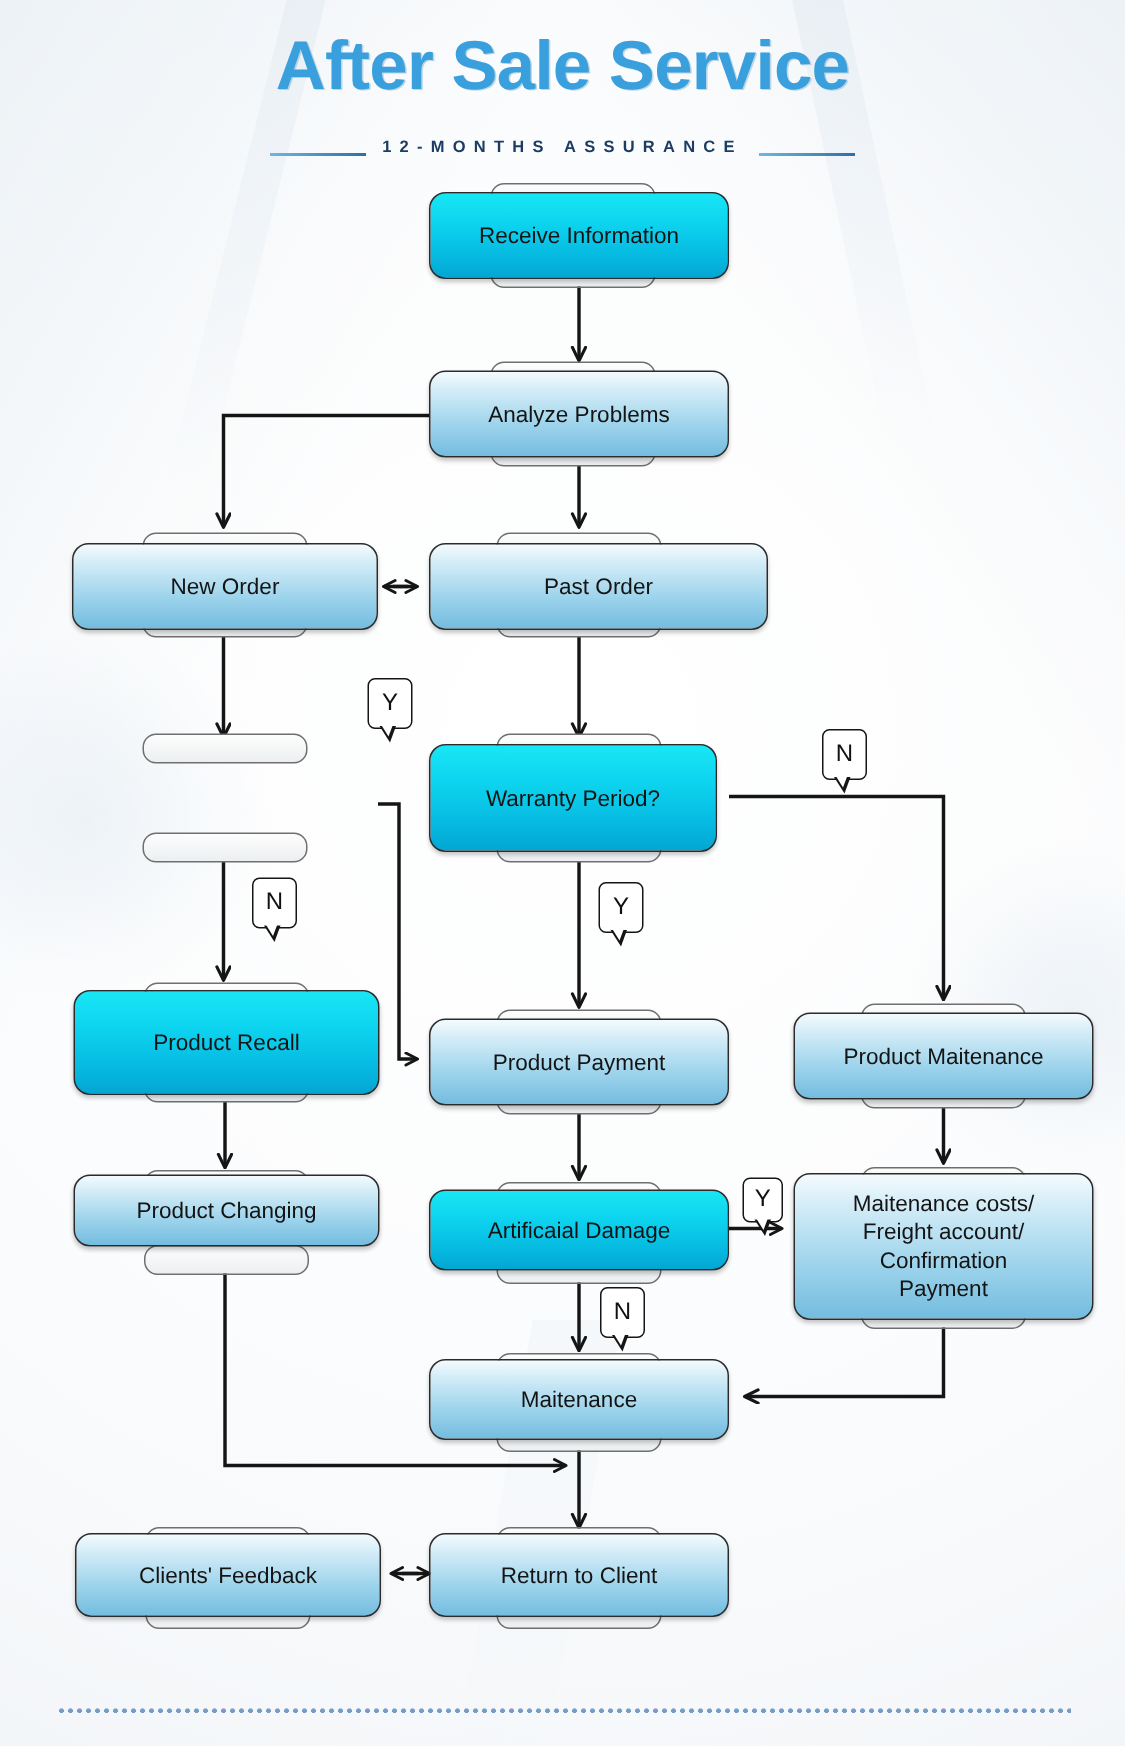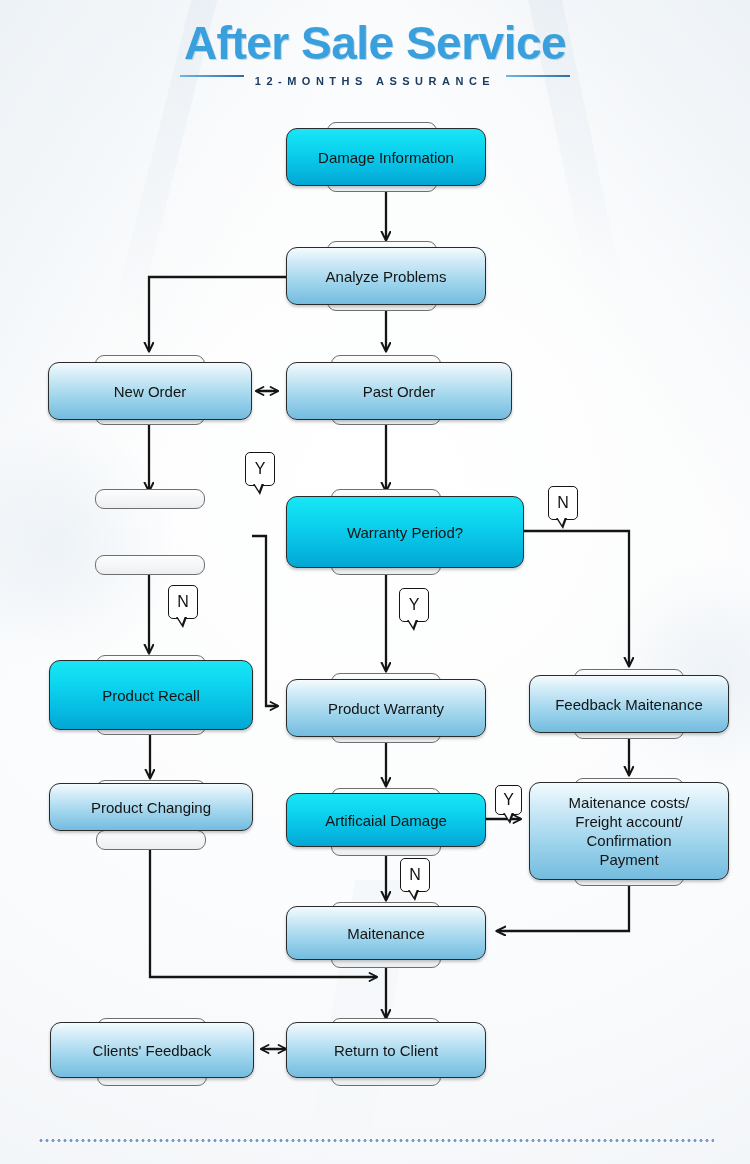--- a/index.html
+++ b/index.html
@@ -23,21 +23,21 @@
   .bgblob{position:absolute;border-radius:50%;background:radial-gradient(circle,rgba(225,234,242,.55),rgba(255,255,255,0) 70%);pointer-events:none;}
 
   
   #header{position:absolute;left:0;top:16px;width:750px;text-align:center;}
   #title{
     font-size:46px;font-weight:bold;letter-spacing:-.5px;
     color:#3aa0dd;
     text-shadow:1px 1px 0 rgba(120,170,200,.45);
     line-height:54px;
   }
-  #subwrap{display:flex;align-items:flex-start;justify-content:center;gap:11px;margin-top:5px;}
+  #subwrap{display:flex;align-items:flex-end;justify-content:center;gap:11px;margin-top:22px;}
   .subrule{height:2px;width:64px;background:linear-gradient(90deg,#6fb6e2,#2d6fa8);}
   #subtitle{
     font-size:11px;font-weight:bold;color:#1b3c63;
     letter-spacing:5.5px;white-space:nowrap;
   }
 
   
   #wires{position:absolute;left:0;top:0;width:750px;height:1164px;}
 
   
@@ -222,50 +222,50 @@
   <div class="tab" style="left:331px;top:902px;width:110px;height:20px;"></div>
   <div class="tab" style="left:331px;top:948px;width:110px;height:20px;"></div>
 
   <div class="tab" style="left:97px;top:1018px;width:110px;height:20px;"></div>
   <div class="tab" style="left:97px;top:1066px;width:110px;height:20px;"></div>
 
   <div class="tab" style="left:331px;top:1018px;width:110px;height:20px;"></div>
   <div class="tab" style="left:331px;top:1066px;width:110px;height:20px;"></div>
 
   <div class="node cyan" style="left:286px;top:128px;width:200px;height:58px;">
-    <span class="txt">Damage Information</span>
+    <span class="txt">Receive Information</span>
   </div>
 
   <div class="node blue" style="left:48px;top:362px;width:204px;height:58px;">
     <span class="txt">New Order</span>
   </div>
 
   <div class="node blue" style="left:286px;top:247px;width:200px;height:58px;">
     <span class="txt">Analyze Problems</span>
   </div>
 
   <div class="node blue" style="left:286px;top:362px;width:226px;height:58px;">
     <span class="txt">Past Order</span>
   </div>
 
 
-  <div class="node cyan" style="left:286px;top:496px;width:238px;height:72px;">
+  <div class="node cyan" style="left:286px;top:496px;width:192px;height:72px;">
     <span class="txt">Warranty Period?</span>
   </div>
 
   <div class="node cyan" style="left:49px;top:660px;width:204px;height:70px;">
     <span class="txt">Product Recall</span>
   </div>
 
   <div class="node blue" style="left:286px;top:679px;width:200px;height:58px;">
-    <span class="txt">Product Warranty</span>
+    <span class="txt">Product Payment</span>
   </div>
 
   <div class="node blue" style="left:529px;top:675px;width:200px;height:58px;">
-    <span class="txt">Feedback Maitenance</span>
+    <span class="txt">Product Maitenance</span>
   </div>
 
   <div class="node blue" style="left:49px;top:783px;width:204px;height:48px;">
     <span class="txt">Product Changing</span>
   </div>
 
   <div class="node cyan" style="left:286px;top:793px;width:200px;height:54px;">
     <span class="txt">Artificaial Damage</span>
   </div>
 

